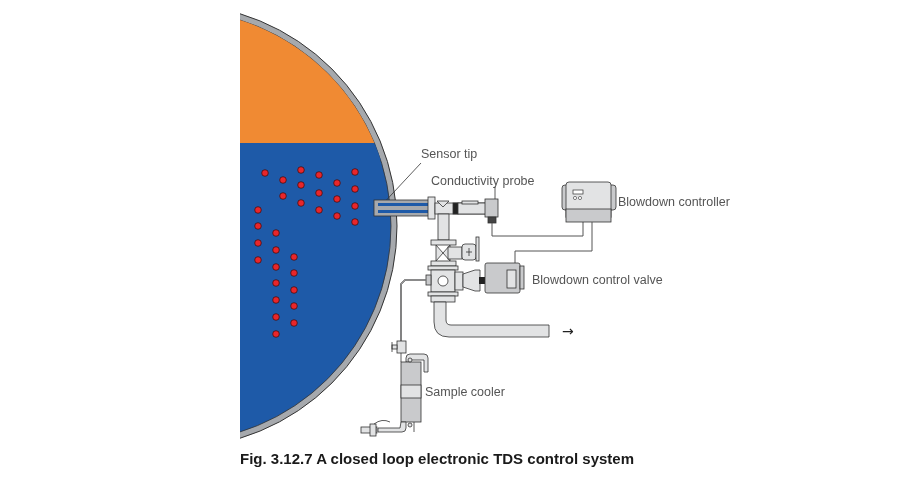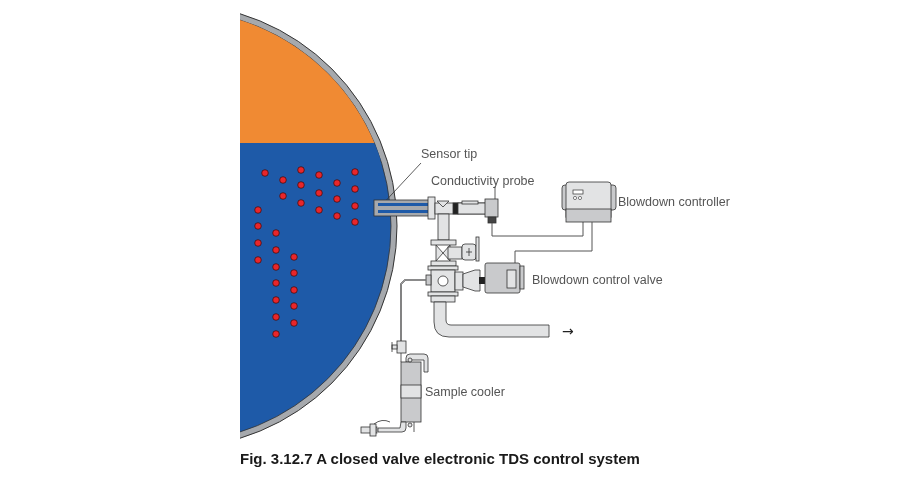--- a/index.html
+++ b/index.html
@@ -155,13 +155,13 @@
   <text class="label" x="425" y="396">Sample cooler</text>
   <path d="M406 422 L406 428 Q406 432 402 432 L378 432 L378 428 L400 428 L401 422 Z" fill="#e2e3e4" stroke="#333" stroke-width="0.8"></path>
   <g fill="#e2e3e4" stroke="#333" stroke-width="0.8">
     <rect x="361" y="427" width="16" height="6"></rect>
     <rect x="370" y="424" width="6" height="12"></rect>
     <path d="M374 424 q8 -6 16 -2" fill="none"></path>
     <line x1="414" y1="422" x2="414" y2="432"></line>
   </g>
 </svg>
 
-<div class="caption">Fig. 3.12.7 A closed valve electronic TDS control system</div>
+<div class="caption">Fig. 3.12.7 A closed loop electronic TDS control system</div>
 
 </body></html>

